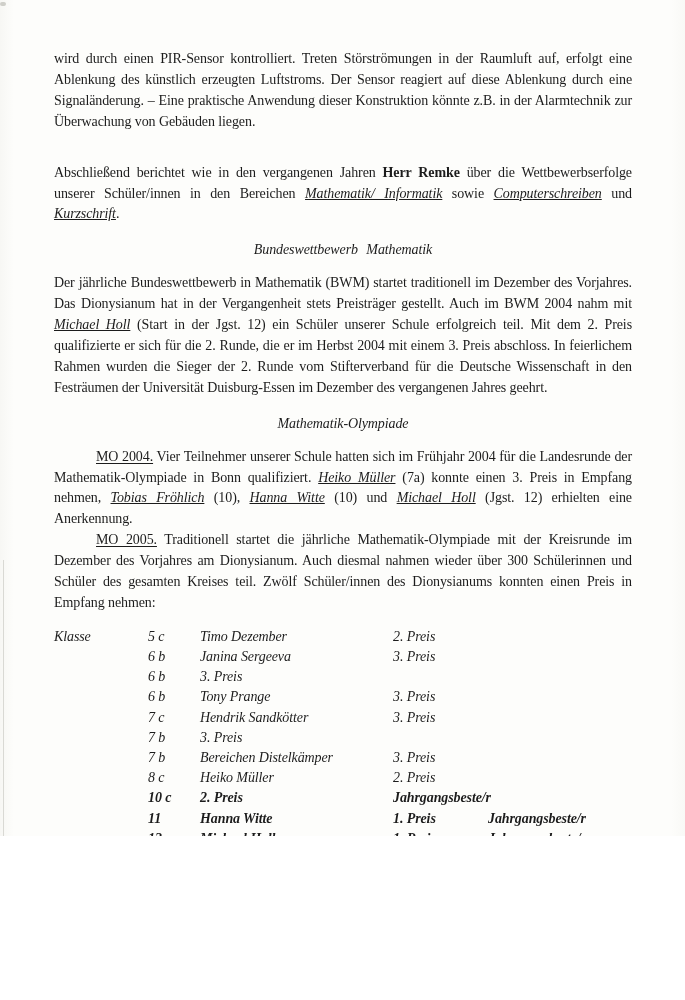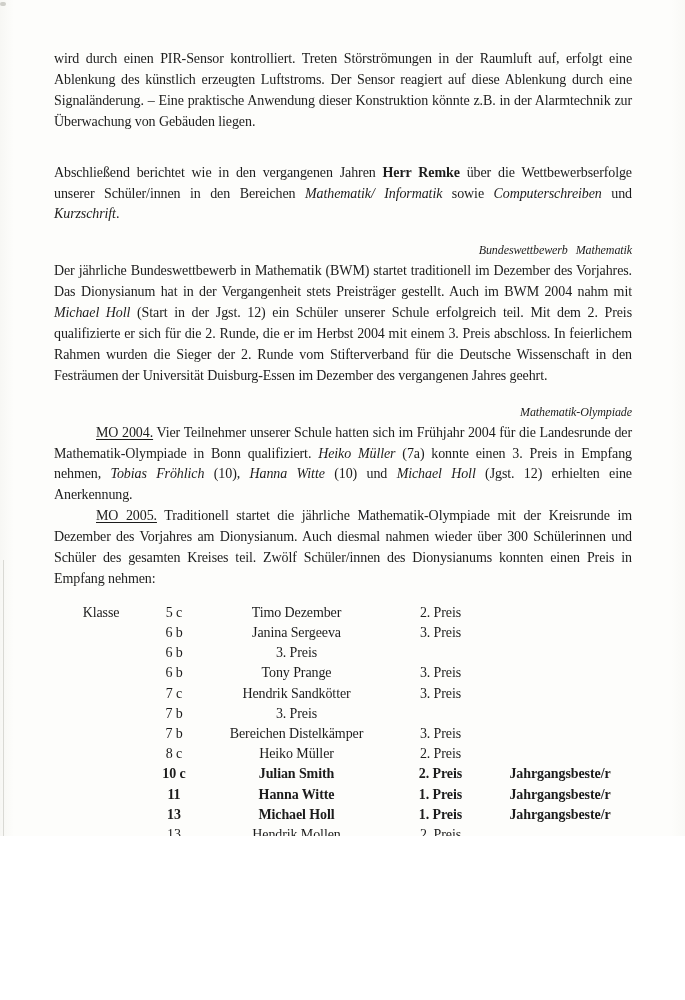--- a/index.html
+++ b/index.html
@@ -41,35 +41,36 @@
     font-size: 14px;
     line-height: 20.9px;
     letter-spacing: -0.1px;
     text-align: justify;
   }
   p.para { margin: 0; }
   .gap-after-lg { margin-bottom: 30px !important; }
   .gap-after-md { margin-bottom: 15px !important; }
   .gap-after-sm { margin-bottom: 13px !important; }
   .heading {
-    margin: 0;
-    font-size: 12px;
+    margin: 12px;
+    font-size: 14px;
     font-weight: normal;
     font-style: italic;
     line-height: 20.9px;
-    text-align: right;
+    text-align: center;
   }
   .heading-wide { word-spacing: 5px; }
   .seg-n { font-style: normal; }
   .seg-b { font-weight: bold; }
-  .seg-i { font-style: italic; }
+  .seg-i { font-style: italic; text-decoration: underline; }
   .seg-u { text-decoration: underline; text-underline-offset: 2px; margin-left: 42px; }
   .results {
     margin: 12px 0 18px 0;
-    text-align: center;
+    text-align: left;
+    font-style: italic;
   }
   .trow {
     display: grid;
     grid-template-columns: 94px 52px 193px 95px 1fr;
     line-height: 20.2px;
     white-space: nowrap;
   }
   .trow.bold .c-klasse,
   .trow.bold .c-name,
   .trow.bold .c-preis,
@@ -153,21 +154,20 @@
         <div class="trow">
           <span class="c-label"></span>
           <span class="c-klasse">8 c</span>
           <span class="c-name">Heiko Müller</span>
           <span class="c-preis">2. Preis</span>
           <span class="c-note"></span>
         </div>
         <div class="trow bold">
           <span class="c-label"></span>
           <span class="c-klasse">10 c</span>
-          <span class="c-name">Julian Smith</span>
           <span class="c-preis">2. Preis</span>
           <span class="c-note">Jahrgangsbeste/r</span>
         </div>
         <div class="trow bold">
           <span class="c-label"></span>
           <span class="c-klasse">11</span>
           <span class="c-name">Hanna Witte</span>
           <span class="c-preis">1. Preis</span>
           <span class="c-note">Jahrgangsbeste/r</span>
         </div>

